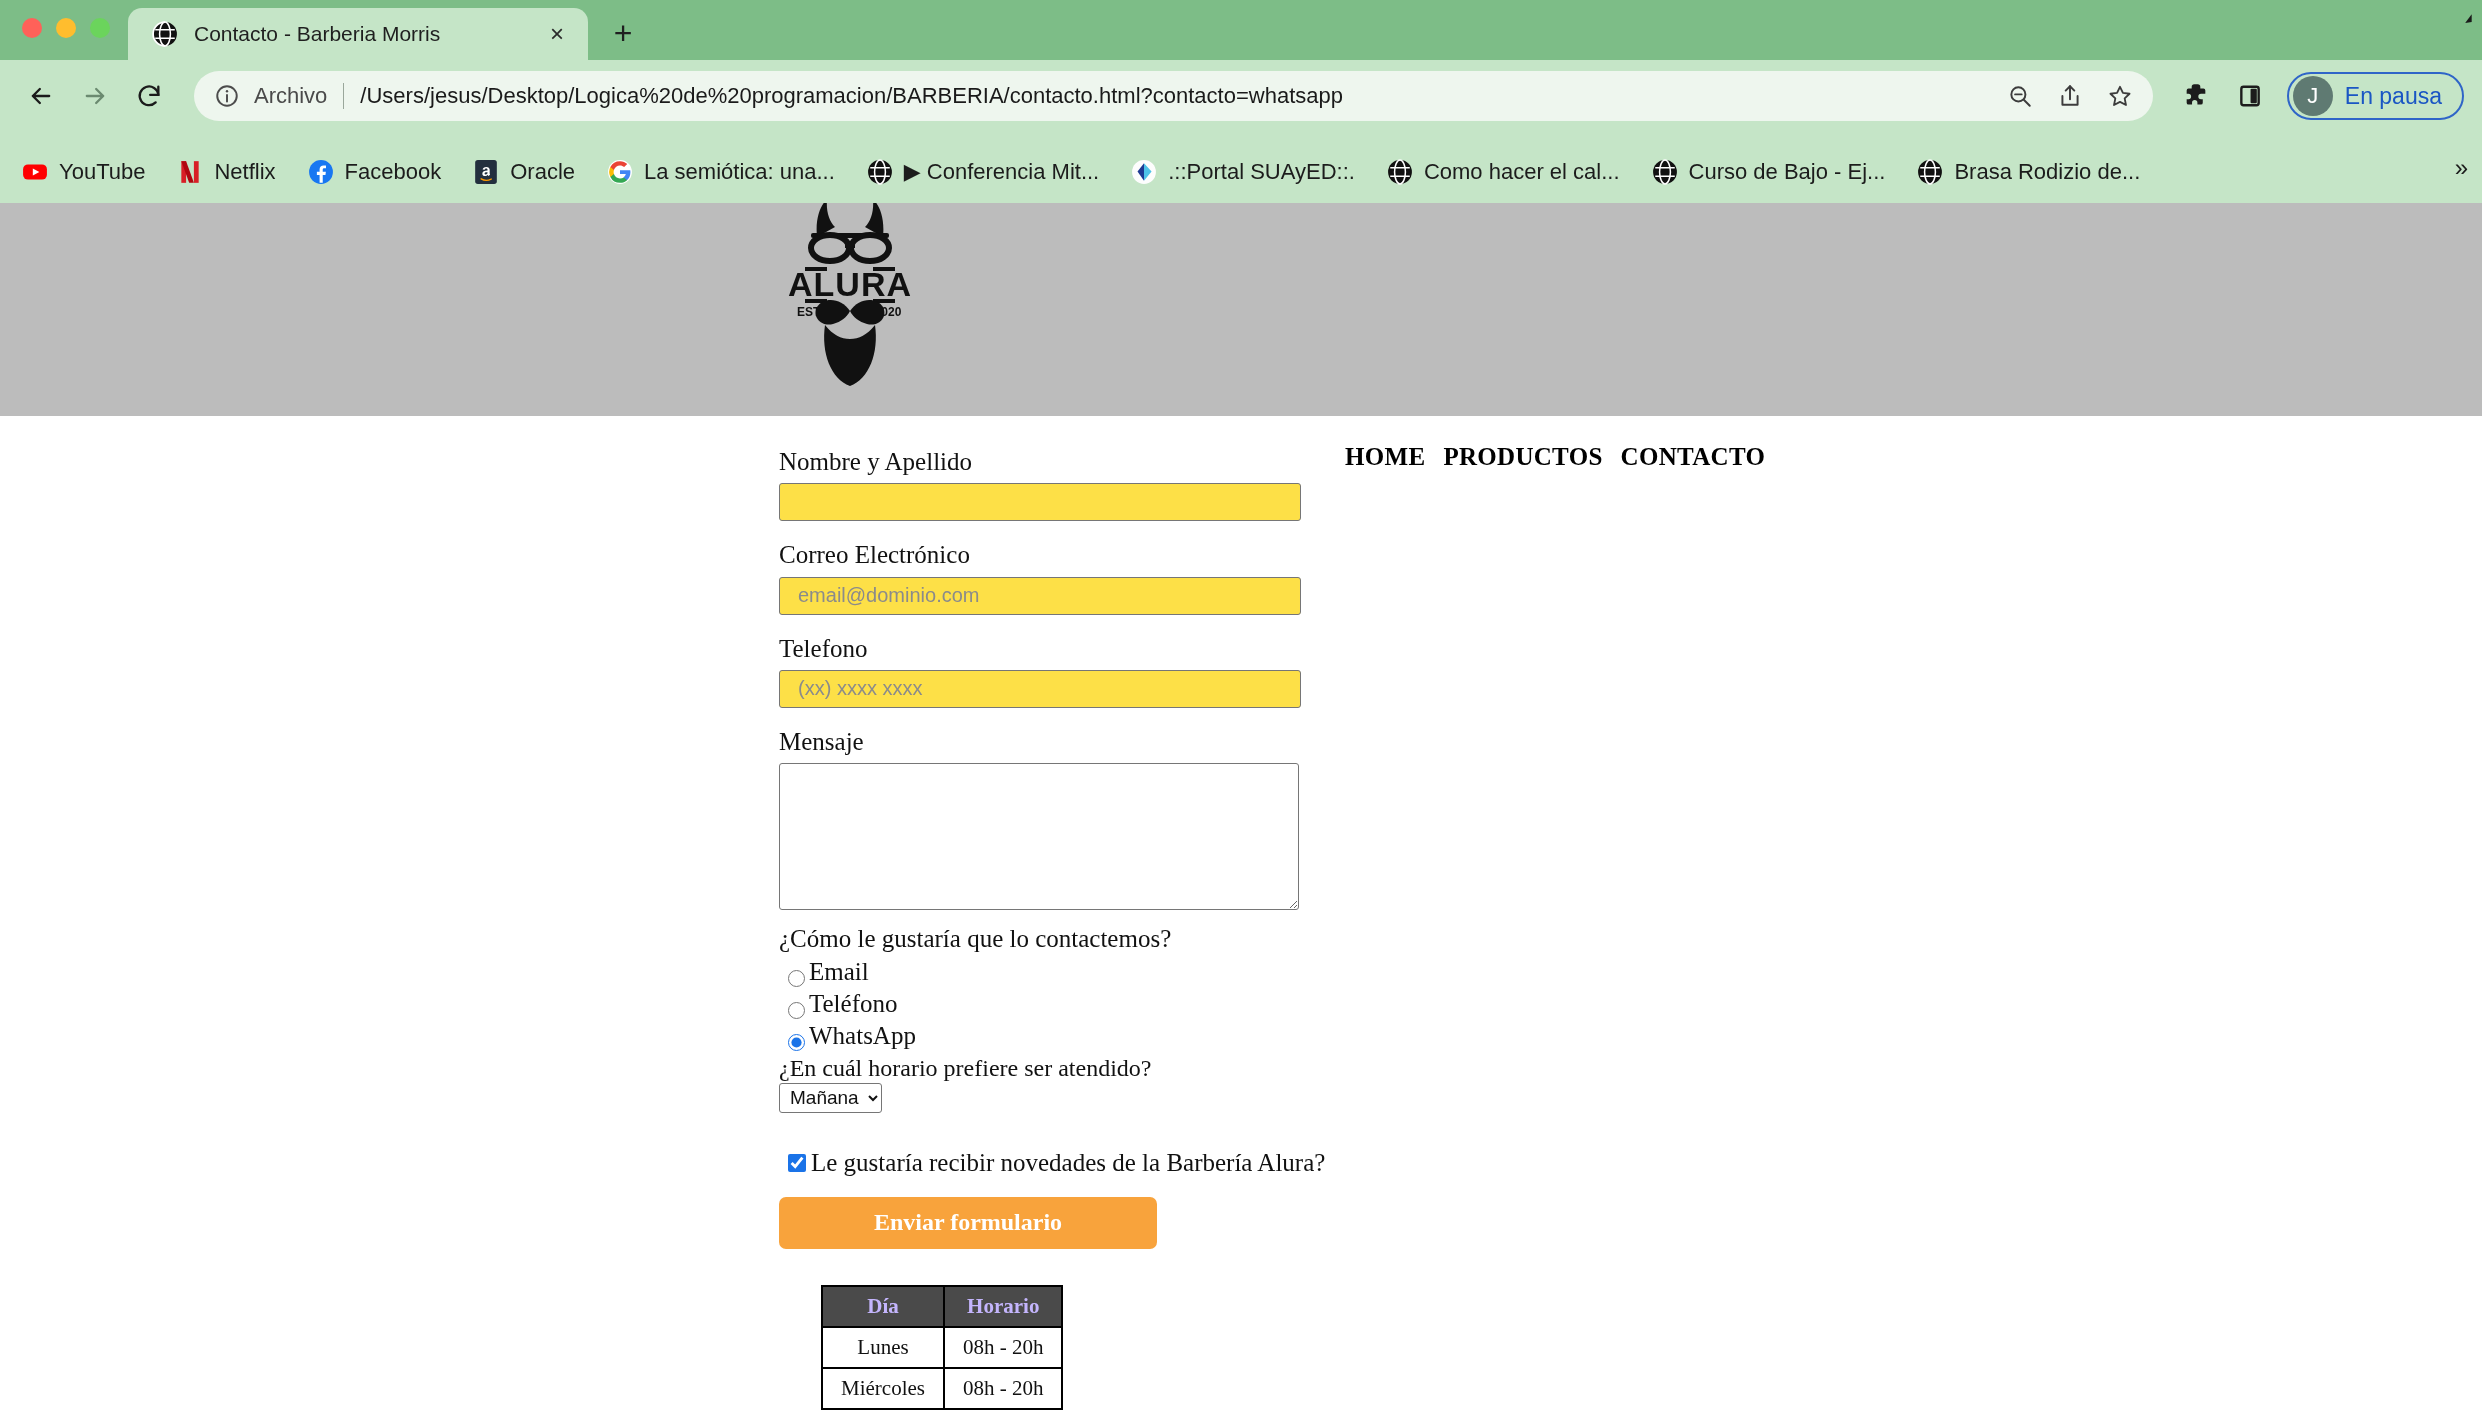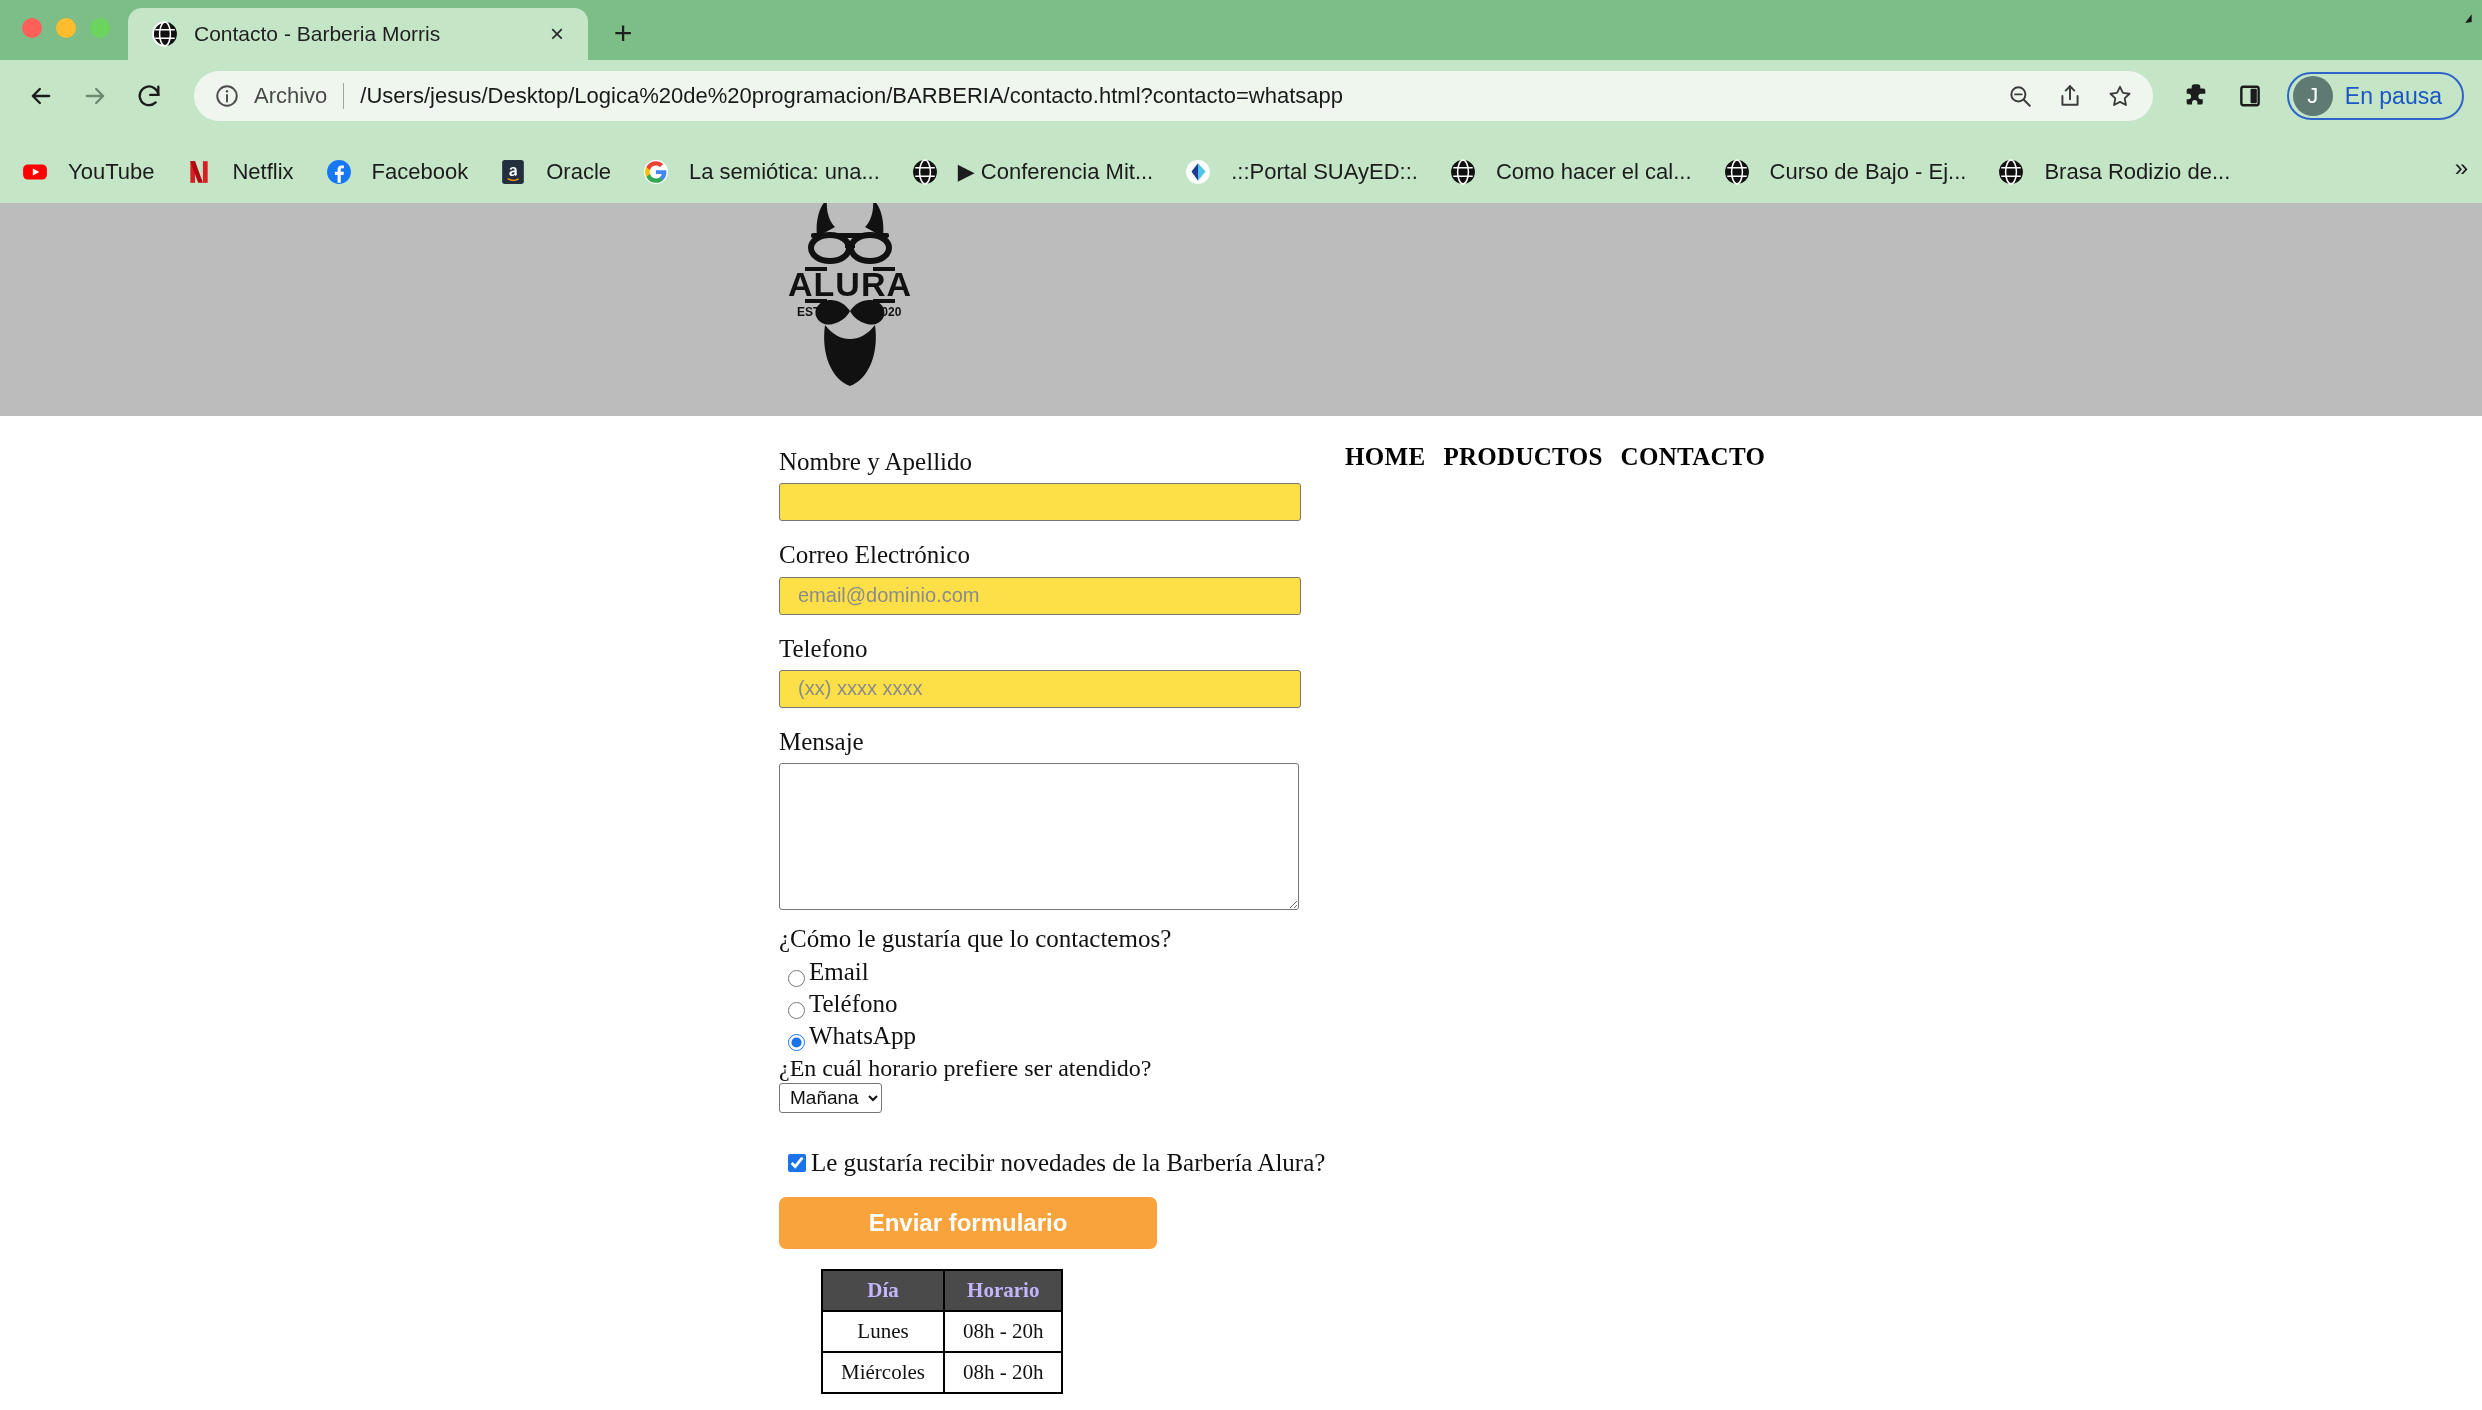--- a/index.html
+++ b/index.html
@@ -131,21 +131,21 @@
   .bookmarks {
     height: 71px;
     background: #c5e5c7;
     display:flex; align-items:center;
     padding: 0 10px 0 6px;
     gap: 0;
     overflow: hidden;
     font-family: "Liberation Sans", sans-serif;
   }
   .bm {
-    display:flex; align-items:center; gap: 20px;
+    display:flex; align-items:center; gap: 11px;
     padding: 8px 16px;
     white-space: nowrap; flex:none;margin-top:8px;
   }
   .bm-label { font-size: 22px; color:#1c1c1c; }
   .bm-ico { width:26px; height:26px; flex:none; display:block; }
   .bm-overflow { margin-left:auto; color:#1c1c1c; font-size:24px; padding-right:4px; flex:none;}
 
   
   .page { background:#fff; height: 1207px; overflow:hidden; position:relative; }
 
@@ -255,25 +255,25 @@
   }
   .check-label { font-size: 25px; color:#111; }
 
   .submit-btn {
     display:block;
     width: 378px; height: 52px;
     background: #f8a33c;
     border: none;
     border-radius: 7px;
     color: #fff;
-    font-family: Liberation Sans, sans-serif;
+    font-family: Liberation Serif, serif;
     font-weight: bold;
     font-size: 24px;
     cursor: pointer;
-    margin-bottom: 20px;
+    margin-bottom: 36px;
   }
 
   .hours-table {
     border-collapse: collapse;
     margin-left: 42px;
     font-family: "Liberation Serif", serif;
   }
   .hours-table th {
     background: #4a4a4a;
     color:#c4b5fd;

